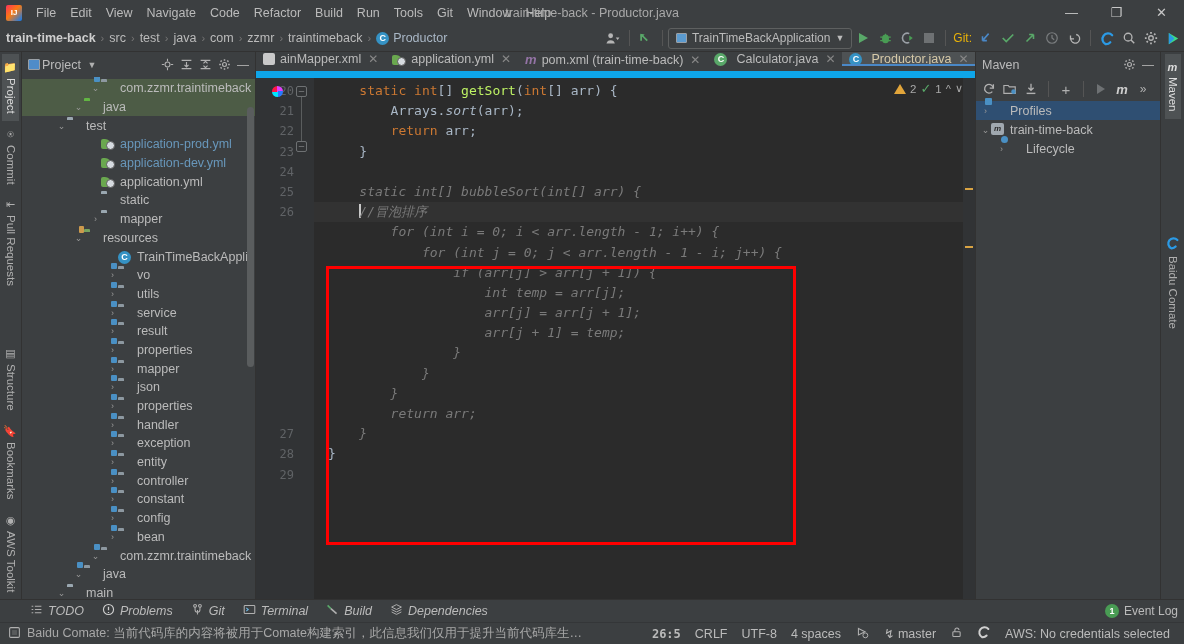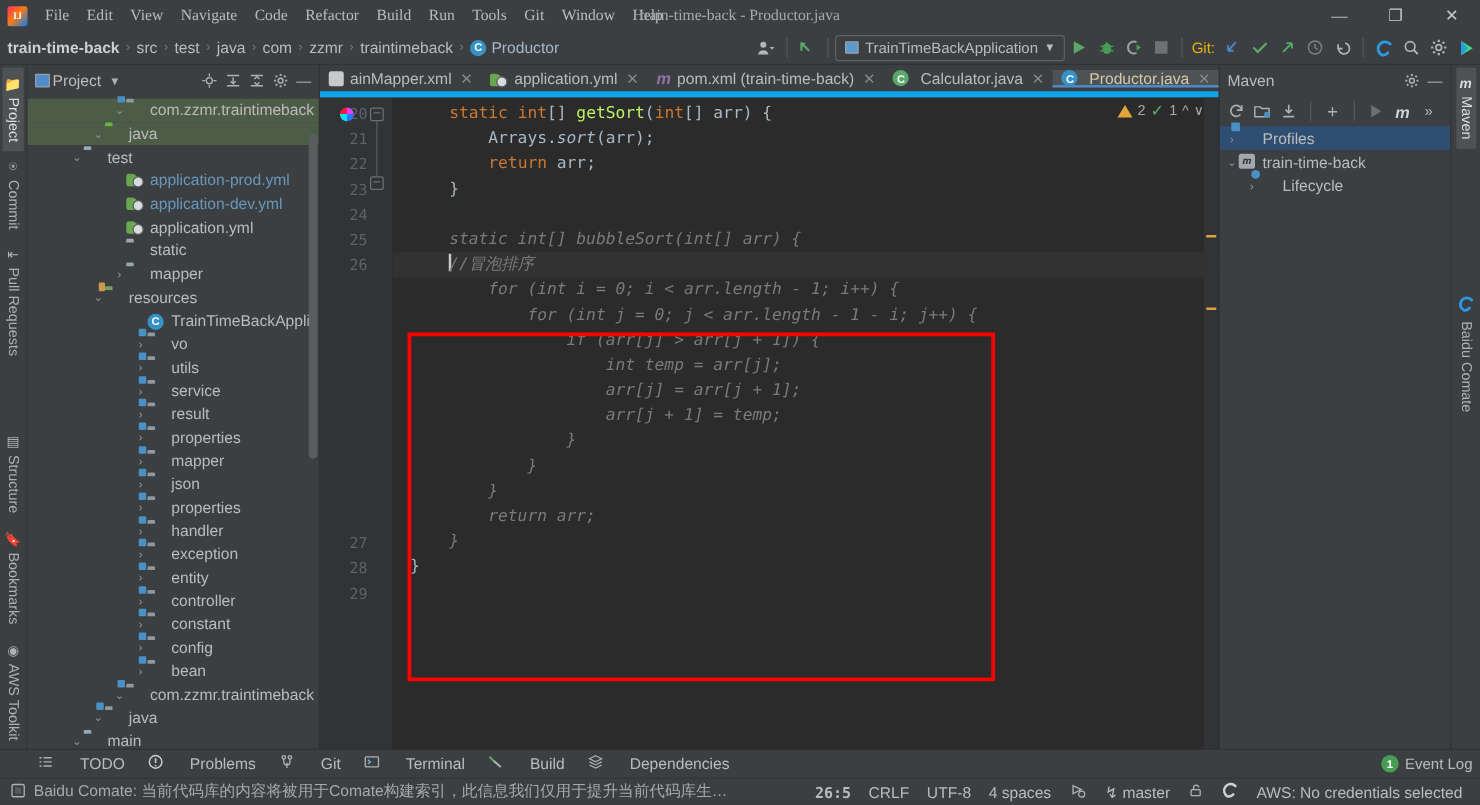--- a/index.html
+++ b/index.html
@@ -9,21 +9,21 @@
     font-family: "Liberation Sans", sans-serif;
     font-size: 12px;
     color: #bbbbbb;
     overflow: hidden;
   }
   .app { position: relative; width: 1184px; height: 644px; display: flex; flex-direction: column; }
 
   
   .menubar {
     height: 25px; background: #3c3f41; display: flex; align-items: center;
-    flex: 0 0 25px; position: relative; font-family: Liberation Serif, serif;
+    flex: 0 0 25px; position: relative;
   }
   .ij-logo {
     width: 16px; height: 16px; margin: 0 7px 0 6px; border-radius: 2px;
     background: linear-gradient(135deg,#fe315d 0%,#f97a12 45%,#087cfa 100%);
     position: relative; flex: none;
   }
   .ij-logo::after {
     content: "IJ"; position: absolute; inset: 0; color: #fff; font-size: 8px;
     display: flex; align-items: center; justify-content: center; font-weight: bold;
   }
@@ -137,22 +137,22 @@
   }
   .row .lbl.blue { color:#6897bb; }
   .vscroll {
     position:absolute; right:1px; top:30px; width:7px; height:260px;
     background:#5a5d5e; border-radius:4px;
   }
 
   
   .editor-area { flex: 1; display: flex; flex-direction: column; min-width: 0; background: #2b2b2b; }
   .tabs {
-    height: 26px; flex: none; background: #3c3f41; display: flex; align-items: center;
-    border-bottom: 5px solid #0ea5e9; overflow: hidden;
+    height: 26px; flex: none; background: #3c3f41; display: flex; align-items: flex-start;
+    border-bottom: 7px solid #0ea5e9; overflow: hidden;
   }
   .tab {
     display: flex; align-items: center; gap: 5px; padding: 0 7px; font-size: 12.5px;
     color: #bbbbbb; white-space: nowrap; position: relative; flex: none;
   }
   .tab.active { background: #4e5254; color:#d6c9a8; }
   .tab.active::after {
     content:""; position:absolute; left:0; right:0; bottom:0; height:2px; background:#4a88c7;
   }
   .tab .x { color:#888; font-size:12px; margin-left:2px; }
@@ -218,21 +218,21 @@
   .mv-ic-m { width:13px;height:12px;background:#a0a8af;border-radius:2px;position:relative;color:#2b2b2b;font-size:8px;display:flex;align-items:center;justify-content:center;font-style:italic;font-weight:bold;}
   .mv-ic-lc { width:13px;height:11px;background:#8d98a0;border-radius:1px 2px 2px 2px;position:relative;}
   .mv-ic-lc::after{content:"";position:absolute;right:-1px;bottom:-1px;width:7px;height:7px;background:#4a90c4;border-radius:50%;}
 
   
   .toolbar-bottom {
     height: 23px; flex:none; background:#3c3f41; border-top:1px solid #323232;
     display:flex; align-items:center; padding-left: 22px; gap: 2px;
   }
   .bb {
-    display:flex;align-items:center;gap:21px;padding:2px 8px;font-size:12.5px;color:#bbbbbb;
+    display:flex;align-items:center;gap:5px;padding:2px 8px;font-size:12.5px;color:#bbbbbb;font-style:italic;
   }
   .bb-right { margin-left:auto; display:flex; align-items:center; padding-right:6px; gap:5px;}
   .badge-g { width:14px;height:14px;border-radius:50%;background:#499c54;color:#fff;font-size:9px;
     display:flex;align-items:center;justify-content:center;font-weight:bold;}
   .statusbar {
     height: 22px; flex:none; background:#3c3f41; display:flex; align-items:center;
     font-size:12.5px; color:#bbbbbb; padding-left: 8px; gap: 6px; border-top:1px solid #343638;
   }
   .sb-seg { padding: 0 6px; white-space:nowrap; }
   .sb-right { margin-left:auto; display:flex; align-items:center; gap:2px; padding-right:8px;}

